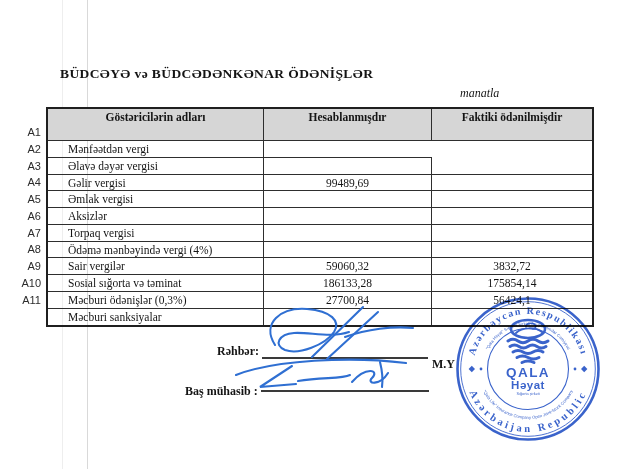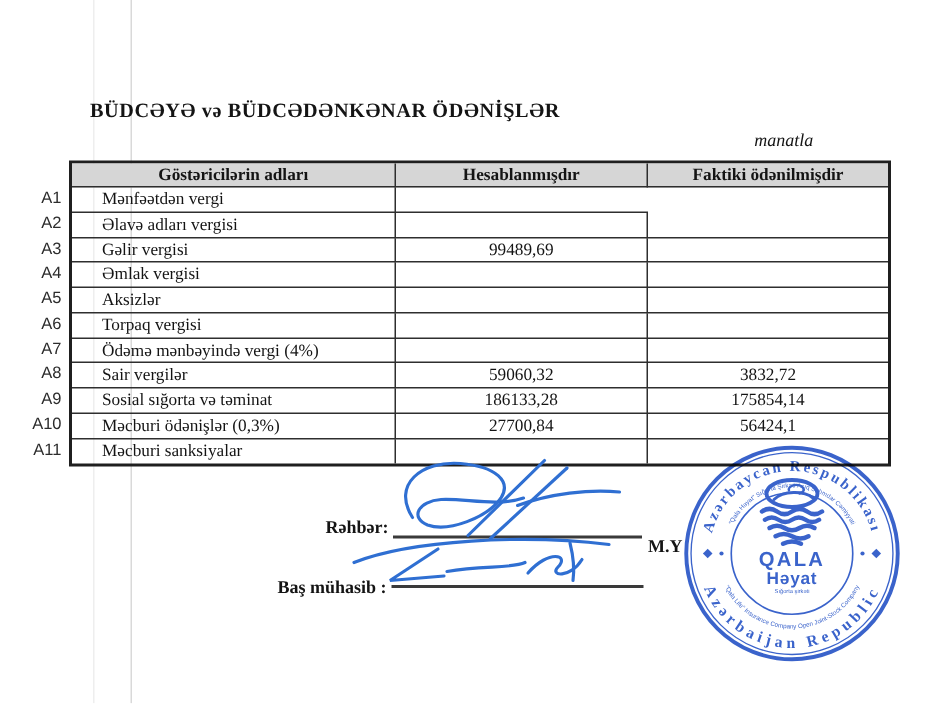--- a/index.html
+++ b/index.html
@@ -4,30 +4,30 @@
 <style>
   html,body{margin:0;padding:0;background:#fff;}
   #page{position:relative;width:620px;height:469px;background:#ffffff;overflow:hidden;
         font-family:"Liberation Serif",serif;color:#141414;}
   .vline{position:absolute;top:0;bottom:0;width:1px;z-index:1;}
   .vline.l1{left:62px;background:#eeeeee;}
   .vline.l2{left:87px;background:#d9d9d9;}
 
   .doc-title{position:absolute;left:60px;top:66px;width:530px;text-align:left;
              font-weight:bold;font-size:13.5px;letter-spacing:.4px;z-index:2;}
-  .unit-note{position:absolute;left:460px;top:86px;width:125px;text-align:center;
+  .unit-note{position:absolute;left:460px;top:86px;width:125px;text-align:left;
              font-style:italic;font-size:12px;z-index:2;}
 
   .row-labels{position:absolute;left:0;top:124px;width:43px;z-index:2;}
   .row-label{height:16.75px;line-height:16.75px;text-align:right;padding-right:2px;
              font-family:"Liberation Sans",sans-serif;font-size:11px;color:#2c2c2c;}
 
   .tbl{position:absolute;left:46px;top:107px;width:544px;z-index:2;
        border:2px solid #1f1f1f;background:transparent;}
-  .t-head{display:grid;grid-template-columns:216px 168px 160px;height:16px;background:#d6d6d6;}
+  .t-head{display:grid;grid-template-columns:216px 168px 160px;height:32px;background:#d6d6d6;}
   .t-head .hcell{border-right:1px solid #2e2e2e;border-bottom:1px solid #2e2e2e;
        font-weight:bold;font-size:11.5px;line-height:16px;text-align:center;overflow:hidden;}
   .t-head .hcell:last-child{border-right:none;}
   .t-row{display:grid;grid-template-columns:216px 168px 160px;height:16.75px;}
   .t-row .cell{border-right:1px solid #2e2e2e;border-bottom:1px solid #2e2e2e;
        font-size:11.5px;line-height:16.5px;overflow:hidden;white-space:nowrap;}
   .t-row .cell:last-child{border-right:none;}
   .t-row:last-child .cell{border-bottom:none;}
   .cell.name{padding-left:20px;}
   .cell.num{text-align:center;}
@@ -69,21 +69,21 @@
       <div class="hcell">Göstəricilərin adları</div>
       <div class="hcell">Hesablanmışdır</div>
       <div class="hcell">Faktiki ödənilmişdir</div>
     </div>
     <div>
         <div class="t-row">
           <div class="cell name">Mənfəətdən  vergi</div>
           <div class="cell num"></div>
         </div>
         <div class="t-row">
-          <div class="cell name">Əlavə adları vergisi</div>
+          <div class="cell name">Əlavə dəyər vergisi</div>
           <div class="cell num"></div>
           <div class="cell num"></div>
         </div>
         <div class="t-row">
           <div class="cell name">Gəlir vergisi</div>
           <div class="cell num">99489,69</div>
           <div class="cell num"></div>
         </div>
         <div class="t-row">
           <div class="cell name">Əmlak vergisi</div>

